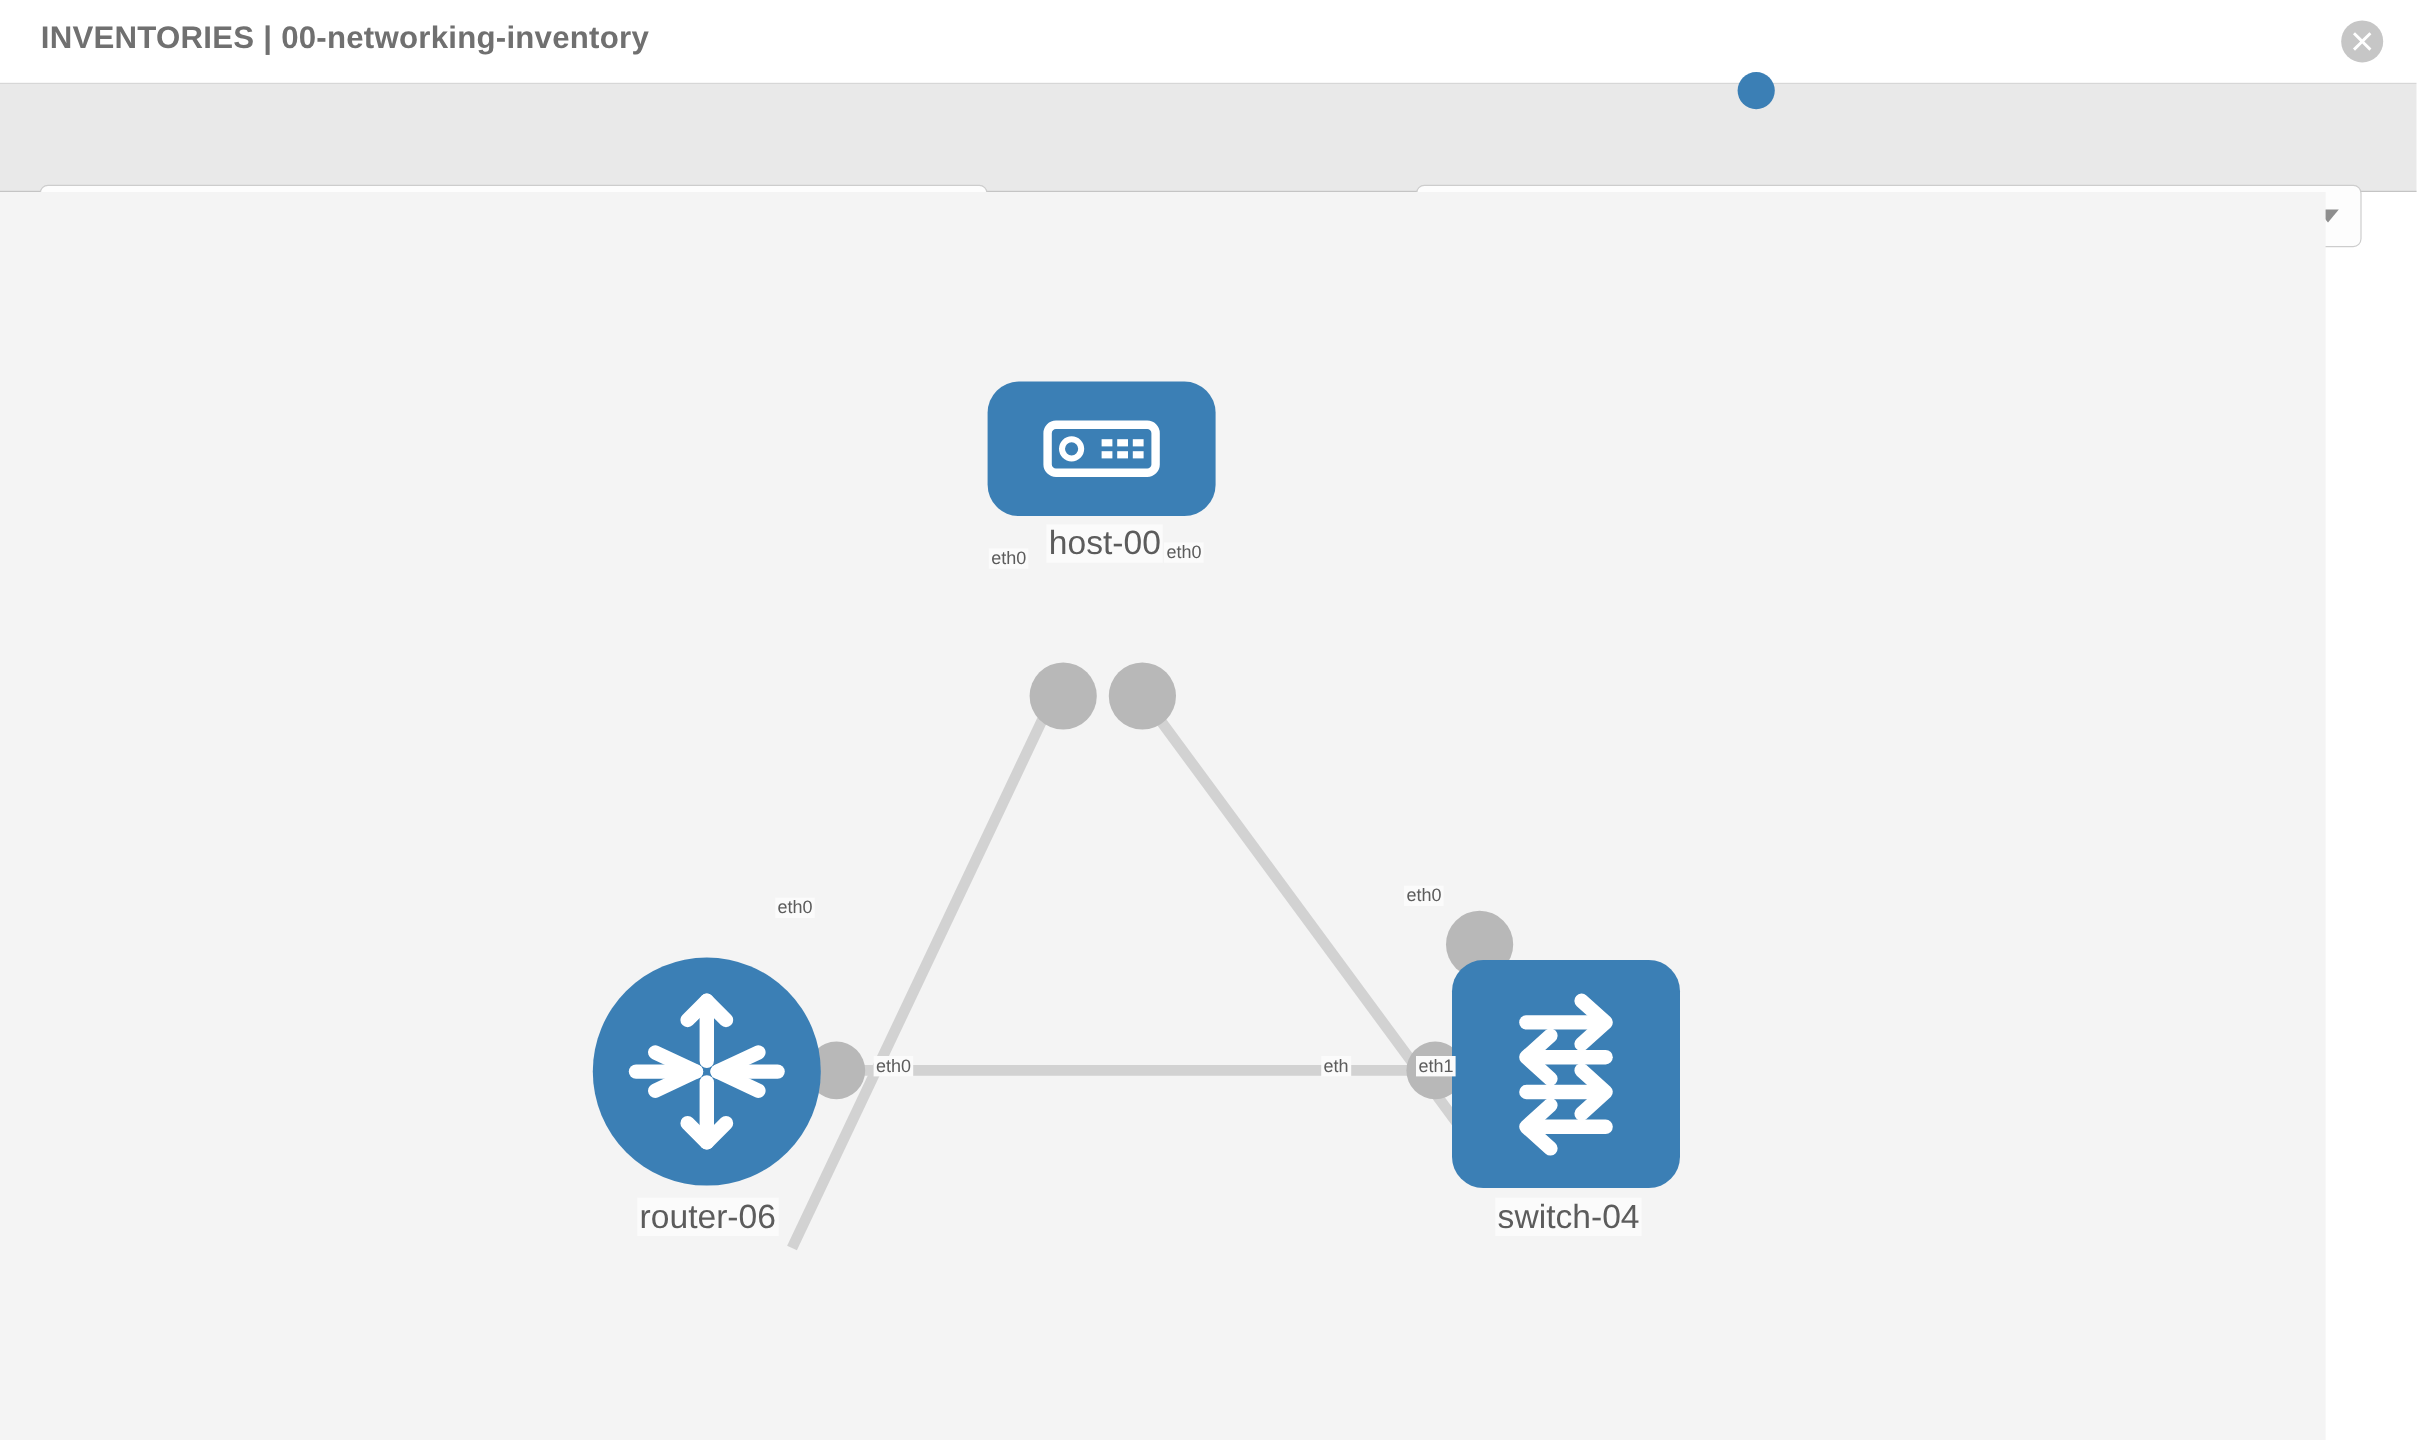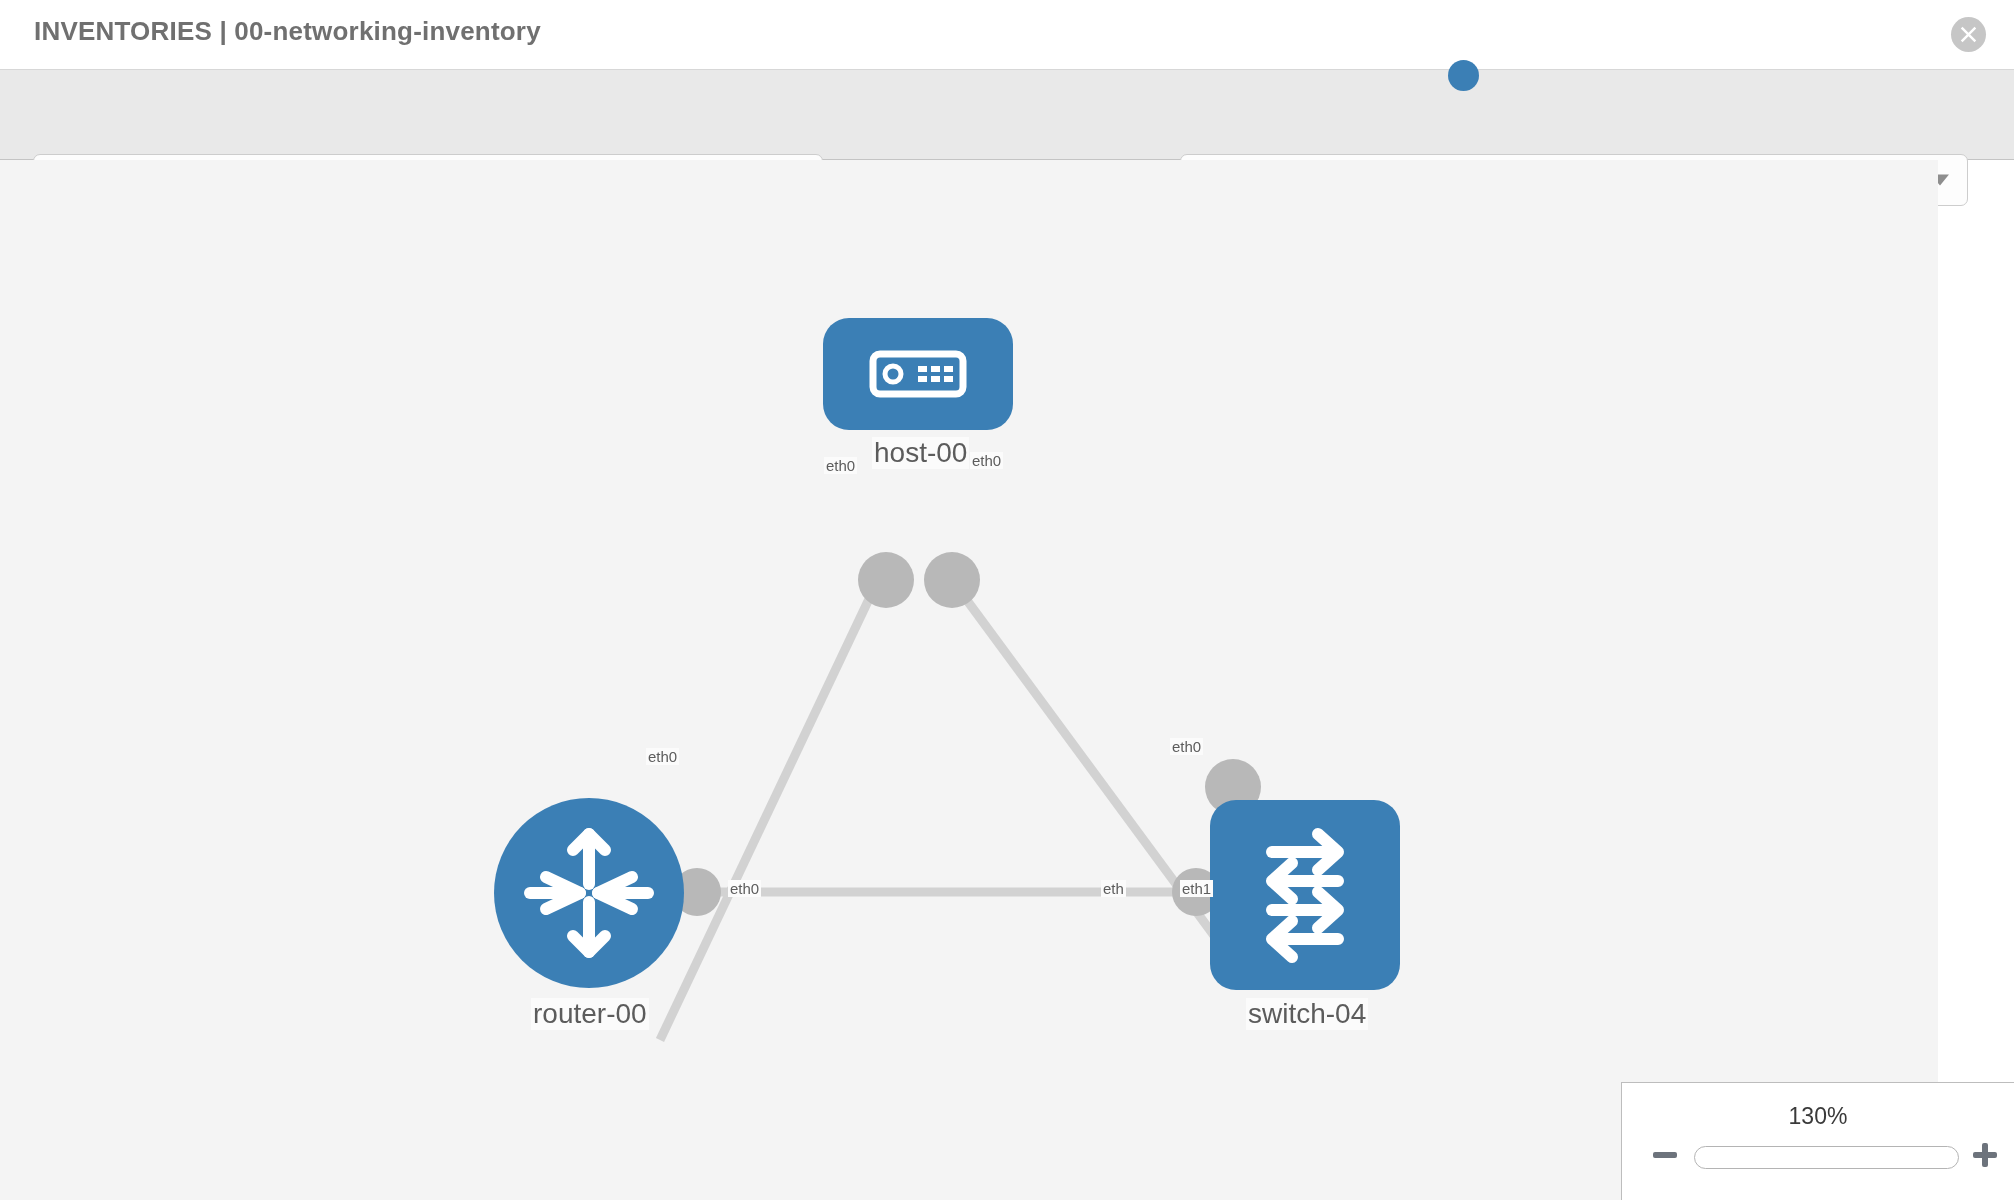--- a/index.html
+++ b/index.html
@@ -279,21 +279,21 @@
           <polyline points="79,52 95,36 111,52"></polyline>
           <line x1="95" y1="154" x2="95" y2="104"></line>
           <polyline points="79,138 95,154 111,138"></polyline>
           <line x1="36" y1="95" x2="86" y2="95"></line>
           <polyline points="52,79 86,95 52,111" fill="none"></polyline>
           <line x1="154" y1="95" x2="104" y2="95"></line>
           <polyline points="138,79 104,95 138,111" fill="none"></polyline>
         </g>
       </svg>
     </div>
-    <div class="node-label" style="left:531px; top:838px;">router-00</div>
+    <div class="node-label" style="left:531px; top:838px;">router-06</div>
 
     <div class="node rounded" style="left:1210px; top:640px; width:190px; height:190px;">
       <svg width="190" height="190" viewBox="0 0 190 190" aria-hidden="true">
         <g fill="none" stroke="#ffffff" stroke-width="12" stroke-linecap="round" stroke-linejoin="round">
           <line x1="62" y1="52" x2="126" y2="52"></line>
           <polyline points="108,34 128,52 108,70"></polyline>
           <line x1="128" y1="81" x2="64" y2="81"></line>
           <polyline points="82,63 62,81 82,99"></polyline>
           <line x1="62" y1="110" x2="126" y2="110"></line>
           <polyline points="108,92 128,110 108,128"></polyline>
@@ -307,30 +307,15 @@
     <div class="edge-label" style="left:824px; top:297px;">eth0</div>
     <div class="edge-label" style="left:970px; top:292px;">eth0</div>
     <div class="edge-label" style="left:646px; top:588px;">eth0</div>
     <div class="edge-label" style="left:1170px; top:578px;">eth0</div>
     <div class="edge-label" style="left:728px; top:720px;">eth0</div>
     <div class="edge-label" style="left:1101px; top:720px;">eth</div>
     <div class="edge-label" style="left:1180px; top:720px;">eth1</div>
 
   </div>
 
-  <div class="zoom-panel">
-    <div class="zoom-level">130%</div>
-    <div class="zoom-minus">
-      <svg width="30" height="30" viewBox="0 0 30 30" aria-hidden="true">
-        <rect x="3" y="12" width="24" height="6" rx="2" fill="#6d737c"></rect>
-      </svg>
-    </div>
-    <div class="zoom-track"></div>
-    <div class="zoom-plus">
-      <svg width="30" height="30" viewBox="0 0 30 30" aria-hidden="true">
-        <rect x="3" y="12" width="24" height="6" rx="2" fill="#6d737c"></rect>
-        <rect x="12" y="3" width="6" height="24" rx="2" fill="#6d737c"></rect>
-      </svg>
-    </div>
-  </div>
   <div class="zoom-thumb"></div>
 
 </div>
 
 </body></html>

